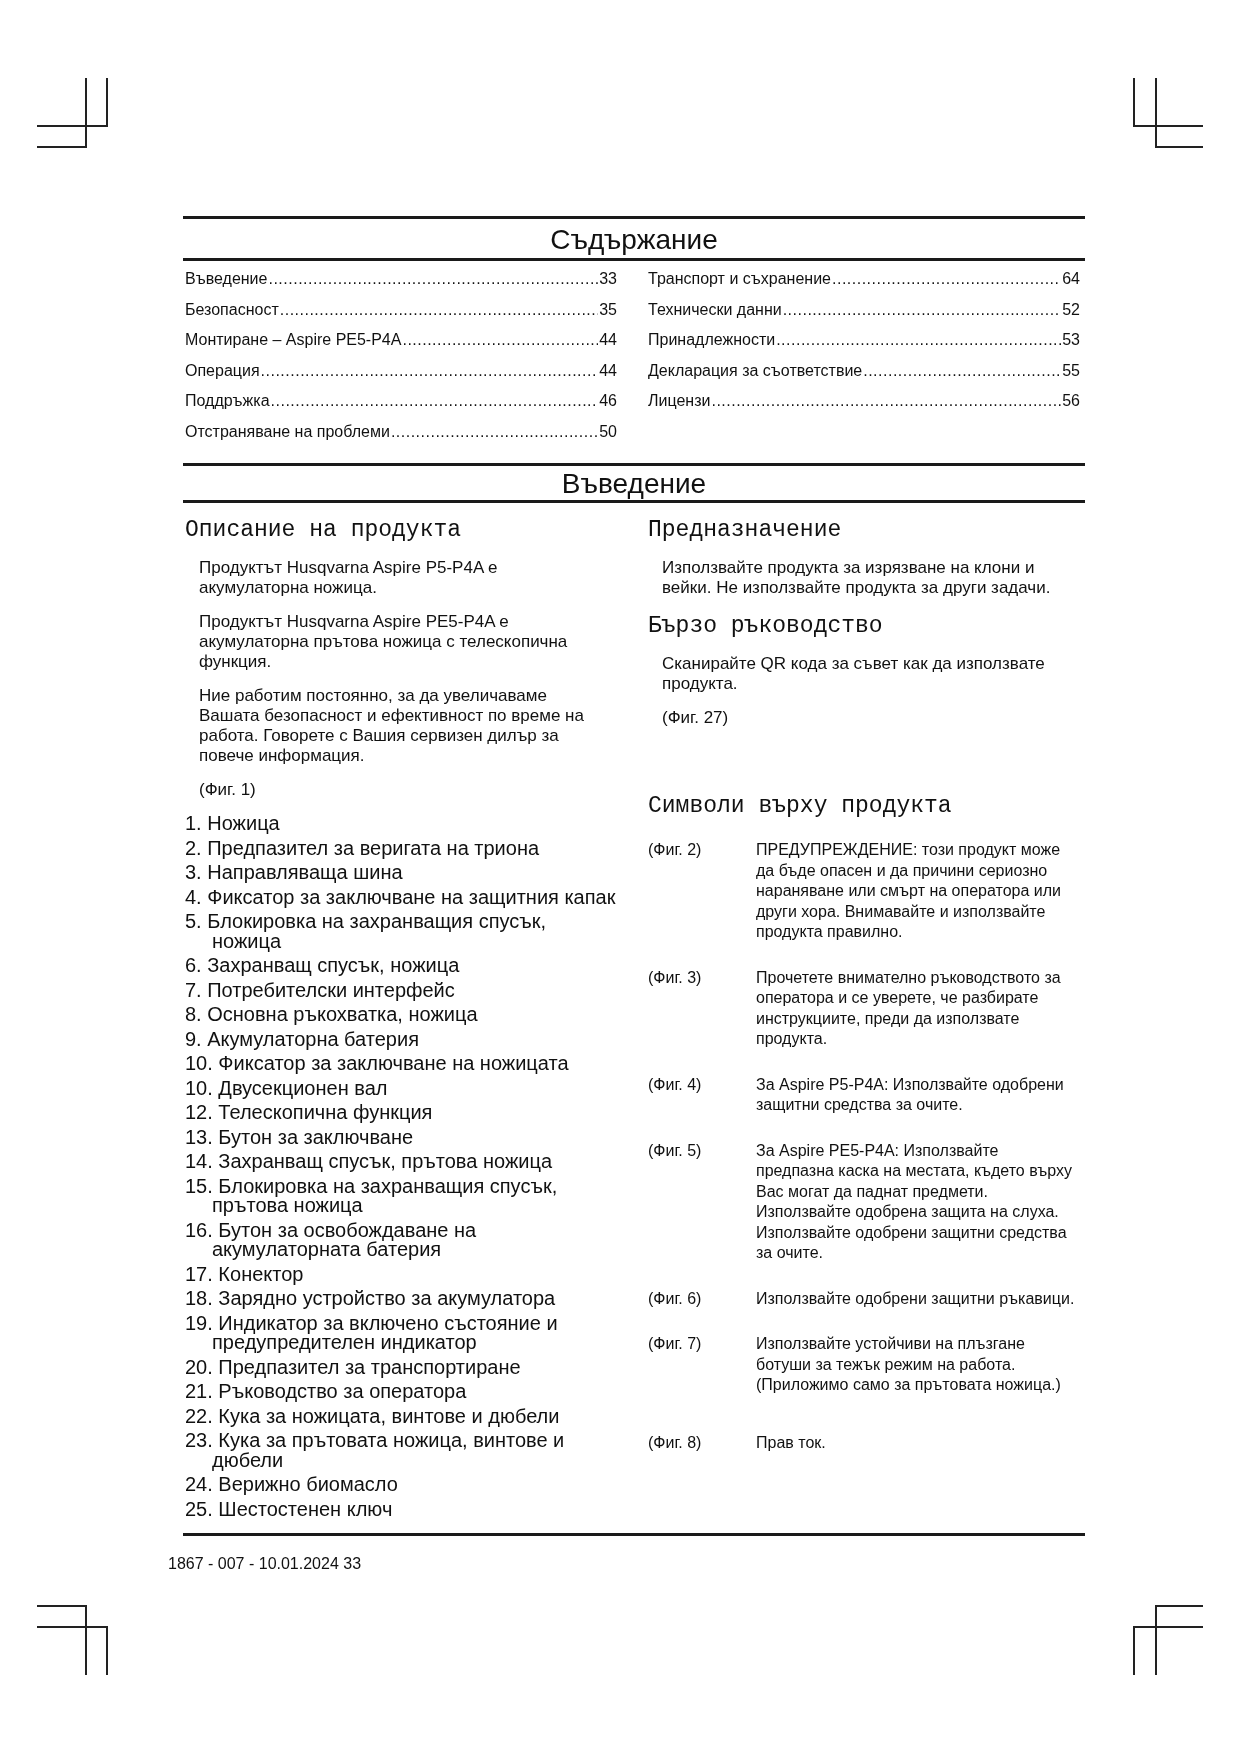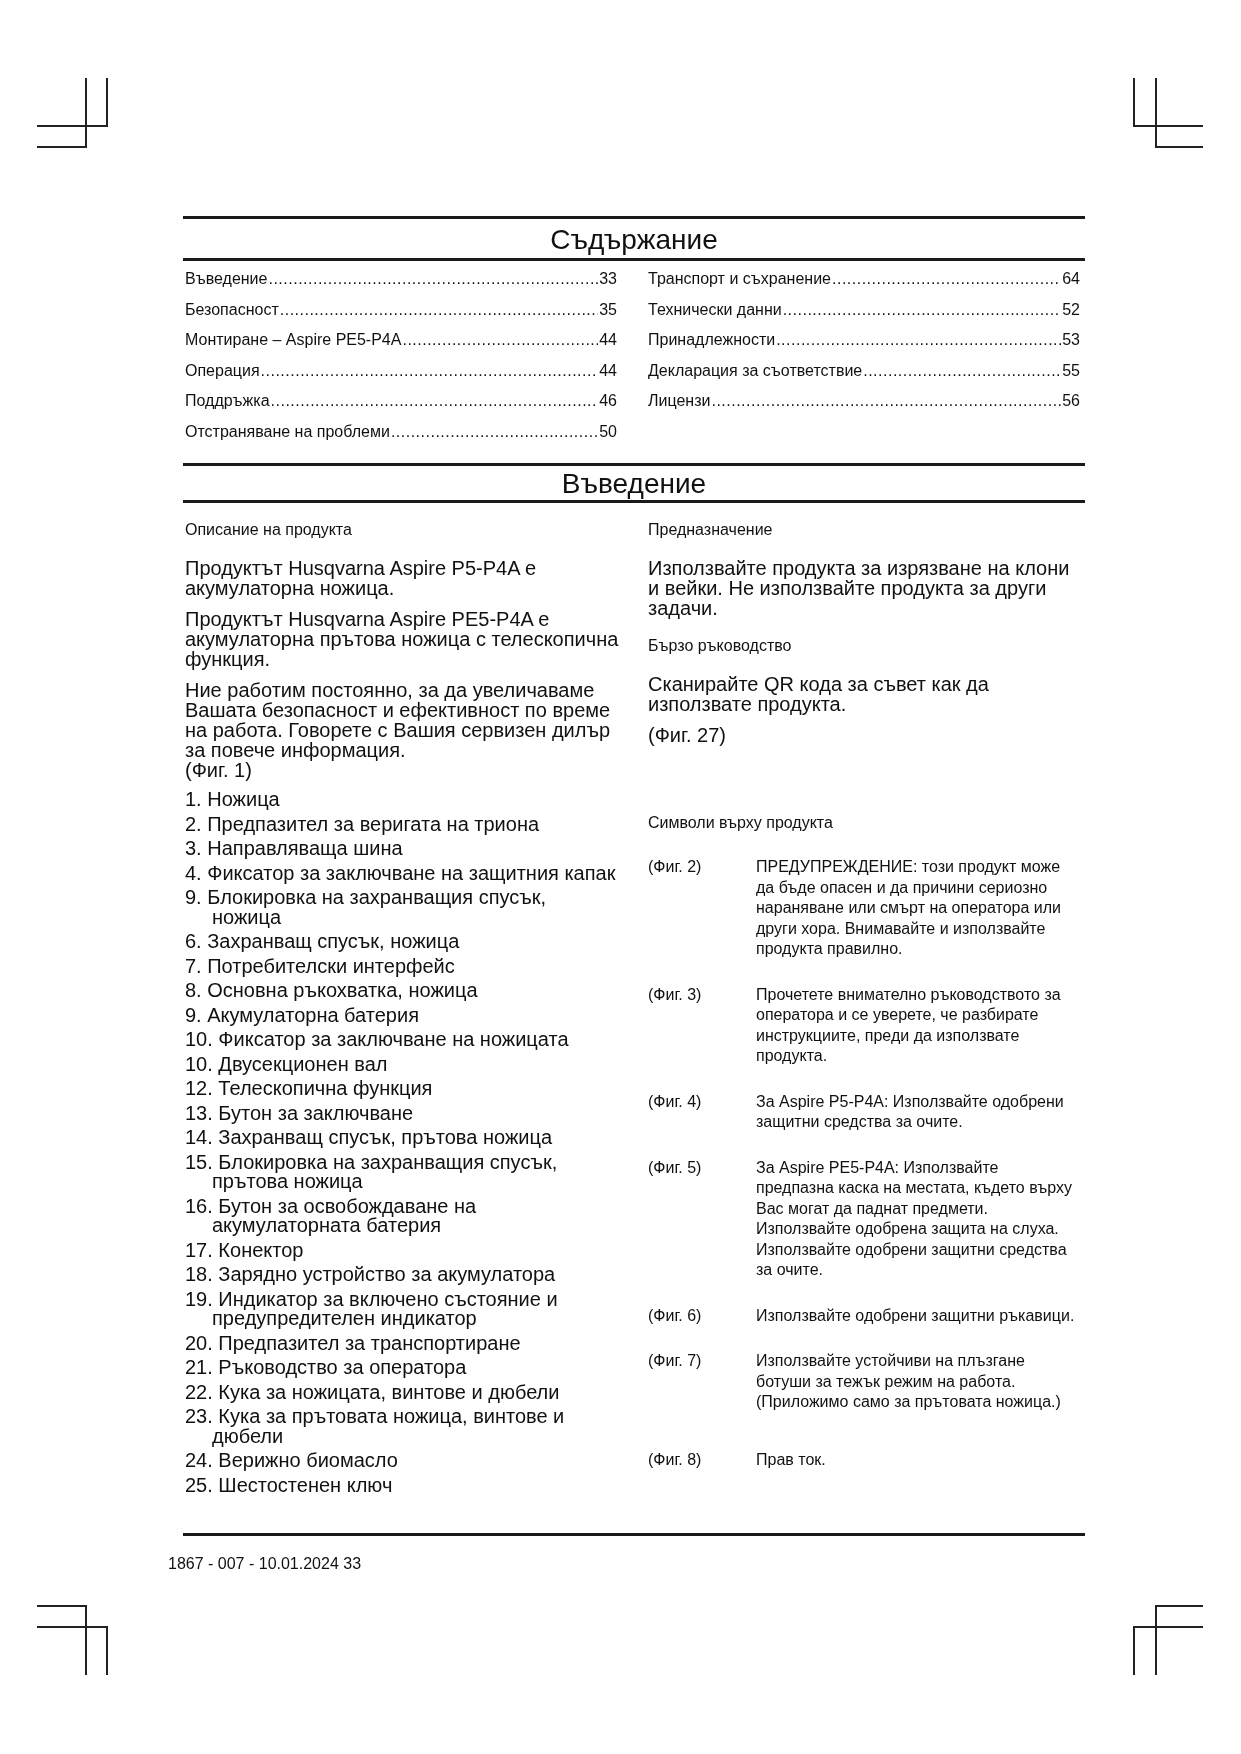--- a/index.html
+++ b/index.html
@@ -20,23 +20,23 @@
   }
   .toc-label { white-space:nowrap; }
   .toc-dots {
     flex:1; overflow:hidden; white-space:nowrap; margin:0 1px;
     letter-spacing:0.5px;
   }
   .toc-dots::after { content:"...................................................................................................................................................................."; }
   .toc-page { white-space:nowrap; }
   .col { position:absolute; width:435px; }
   h2 {
-    font-weight:normal; font-size:16px; margin:0; line-height:28px; color:#111;
-  }
-  p { margin:0; font-size:20px; line-height:20px; }
+    font-weight:normal; font-size:23px; margin:0; line-height:28px; color:#111;font-family:Liberation Mono, monospace;
+  }
+  p { margin:14px; font-size:17px; line-height:20px; }
   .para { margin-top:10px; }
   ol.parts { list-style:none; padding:0; margin:0; }
   ol.parts li { font-size:20px; line-height:19.5px; margin-bottom:5px; padding-left:27px; text-indent:-27px; }
   .sym-row { display:flex; font-size:16px; line-height:20.5px; }
   .sym-fig { width:108px; flex:none; }
   .sym-text { flex:1; }
   .footer {
     position:absolute; left:168px; top:1554px; font-size:16px; line-height:20px;
   }
 </style>
@@ -144,21 +144,21 @@
     <p class="para" style="margin-top:14px;">Продуктът Husqvarna Aspire P5-P4A е акумулаторна ножица.</p>
     <p class="para" style="margin-top:11px;">Продуктът Husqvarna Aspire PE5-P4A е акумулаторна прътова ножица с телескопична функция.</p>
     <p class="para" style="margin-top:11px;">Ние работим постоянно, за да увеличаваме Вашата безопасност и ефективност по време на работа. Говорете с Вашия сервизен дилър за повече информация.</p>
 
     <p style="margin-top:0px;">(Фиг. 1)</p>
     <ol class="parts" style="margin-top:10px;">
       <li>1. Ножица</li>
       <li>2. Предпазител за веригата на триона</li>
       <li>3. Направляваща шина</li>
       <li>4. Фиксатор за заключване на защитния капак</li>
-      <li>9. Блокировка на захранващия спусък, ножица</li>
+      <li>5. Блокировка на захранващия спусък, ножица</li>
       <li>6. Захранващ спусък, ножица</li>
       <li>7. Потребителски интерфейс</li>
       <li>8. Основна ръкохватка, ножица</li>
       <li>9. Акумулаторна батерия</li>
       <li>10. Фиксатор за заключване на ножицата</li>
       <li>10. Двусекционен вал</li>
       <li>12. Телескопична функция</li>
       <li>13. Бутон за заключване</li>
       <li>14. Захранващ спусък, прътова ножица</li>
       <li>15. Блокировка на захранващия спусък, прътова ножица</li>

